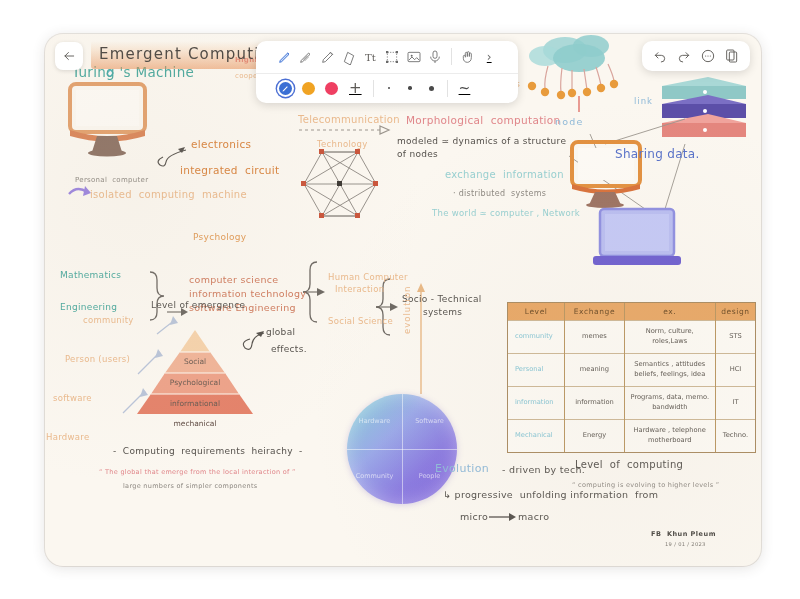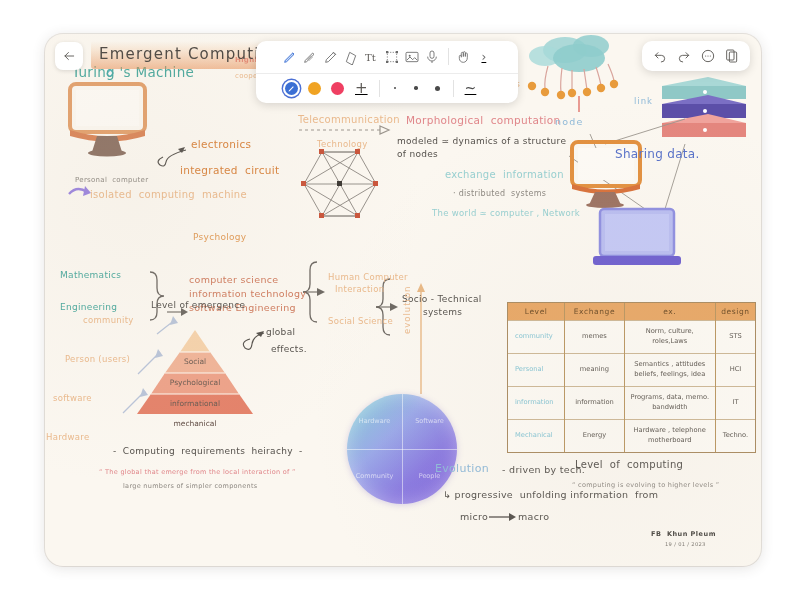--- a/index.html
+++ b/index.html
@@ -64,21 +64,21 @@
   }
 
   
   #toolbar {
     position:absolute; left:211px; top:7px; z-index:40;
     background:#fff; border-radius:10px;
     box-shadow:0 2px 10px rgba(0,0,0,.14);
     width:262px;
   }
   #tool-row1, #tool-row2 {
-    display:flex; align-items:center; height:32px; padding:0 24px;text-decoration:underline;
+    display:flex; align-items:center; height:32px; padding:0 18px;text-decoration:underline;
   }
   #tool-row2 { border-top:1px solid #ececec; height:30px; }
   .tool { width:23px; height:23px; display:flex; align-items:center; justify-content:center;
           cursor:pointer; border-radius:5px; }
   .tool svg { width:16px; height:16px; }
   .divider { width:1px; height:17px; background:#e2e2e2; margin:0 5px; }
   .swatch { width:13px; height:13px; border-radius:50%; margin:0 5px; cursor:pointer; }
   .swatch.sel { box-shadow: 0 0 0 2px #fff, 0 0 0 3.4px #4b6fd4; }
   .plus { font-size:15px; color:#5d5a56; margin:0 6px; cursor:pointer; line-height:1; }
   .dotw { width:21px; display:flex; align-items:center; justify-content:center; cursor:pointer; }

